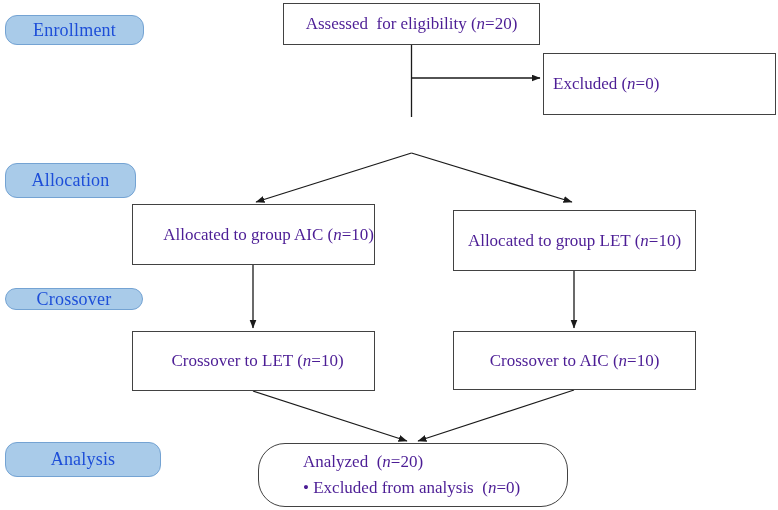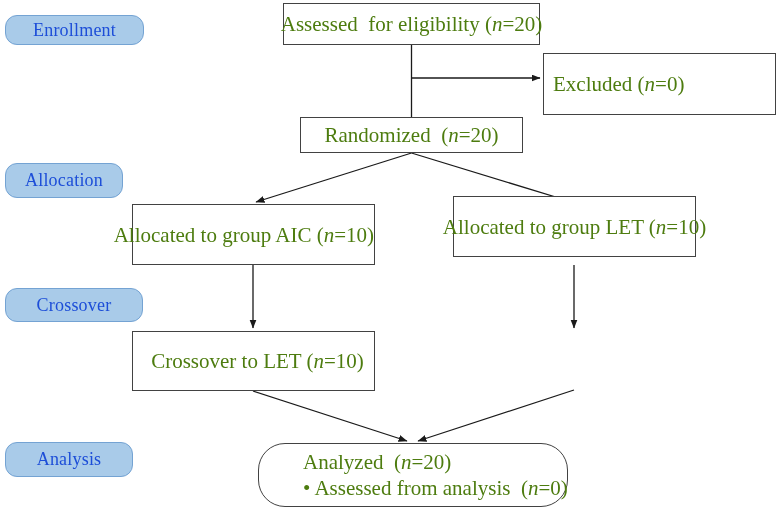--- a/index.html
+++ b/index.html
@@ -23,46 +23,46 @@
     border: 1.6px solid #74a3d3;
     border-radius: 12px;
     color: #1d4ed8;
     font-size: 18px;
     display: flex;
     align-items: center;
     justify-content: center;
     letter-spacing: 0.2px;
   }
   .lbl-enrollment { left: 5px;  top: 15px;  width: 139px; height: 30px; }
-  .lbl-allocation { left: 5px;  top: 163px; width: 118px; height: 35px; text-align: center; }
-  .lbl-crossover  { left: 5px;  top: 288px; width: 138px; height: 34px; }
-  .lbl-analysis   { left: 5px;  top: 442px; width: 128px; height: 35px; }
+  .lbl-allocation { left: 5px;  top: 163px; width: 131px; height: 35px; text-align: center; }
+  .lbl-crossover  { left: 5px;  top: 288px; width: 138px; height: 22px; }
+  .lbl-analysis   { left: 5px;  top: 442px; width: 156px; height: 35px; }
 
   
   .box {
     position: absolute;
     box-sizing: border-box;
     background: #ffffff;
     border: 1.5px solid #424242;
-    color: #4d7c0f;
-    font-size: 21px;
+    color: #4c1d95;
+    font-size: 17px;
     display: flex;
     flex-direction: column;
     align-items: center;
     justify-content: center;
   }
   .box .line { white-space: pre; display: block; line-height: 26px; }
   .box.left-text { align-items: flex-start; justify-content: center; }
   .nvar { font-style: italic; }
 
   .box-assessed   { left: 283px; top: 3px;   width: 257px; height: 42px; }
   .box-excluded   { left: 543px; top: 53px;  width: 233px; height: 62px; padding-left: 9px; }
   .box-randomized { left: 300px; top: 117px; width: 223px; height: 36px; }
   .box-alloc-aic  { left: 132px; top: 204px; width: 243px; height: 61px; align-items: flex-end; }
-  .box-alloc-let  { left: 453px; top: 196px; width: 243px; height: 61px; }
+  .box-alloc-let  { left: 453px; top: 210px; width: 243px; height: 61px; }
   .box-cross-let  { left: 132px; top: 331px; width: 243px; height: 60px; padding-left: 8px; }
   .box-cross-aic  { left: 453px; top: 331px; width: 243px; height: 59px; }
   .box-analyzed   { left: 258px; top: 443px; width: 310px; height: 64px; padding-left: 44px; border-radius: 27px; }
 
   
   #connectors {
     position: absolute;
     left: 0; top: 0;
     width: 778px;
     height: 510px;
@@ -108,35 +108,35 @@
   </div>
 
   <div class="box box-assessed">
     <span class="line"><span>Assessed  for eligibility (</span><span class="nvar">n</span><span>=20)</span></span>
   </div>
 
   <div class="box box-excluded left-text">
     <span class="line"><span>Excluded (</span><span class="nvar">n</span><span>=0)</span></span>
   </div>
 
-  <div class="box box-randomized">
-    <span class="line"><span>Randomized  (</span><span class="nvar">n</span><span>=20)</span></span>
-  </div>
 
   <div class="box box-alloc-aic">
     <span class="line"><span>Allocated to group AIC (</span><span class="nvar">n</span><span>=10)</span></span>
   </div>
 
   <div class="box box-alloc-let">
     <span class="line"><span>Allocated to group LET (</span><span class="nvar">n</span><span>=10)</span></span>
   </div>
 
   <div class="box box-cross-let">
     <span class="line"><span>Crossover to LET (</span><span class="nvar">n</span><span>=10)</span></span>
   </div>
 
+  <div class="box box-cross-aic">
+    <span class="line"><span>Crossover to AIC (</span><span class="nvar">n</span><span>=10)</span></span>
+  </div>
 
   <div class="box box-analyzed left-text">
     <span class="line"><span>Analyzed  (</span><span class="nvar">n</span><span>=20)</span></span>
-    <span class="line"><span>• Assessed from analysis  (</span><span class="nvar">n</span><span>=0)</span></span>
+    <span class="line"><span>• Excluded from analysis  (</span><span class="nvar">n</span><span>=0)</span></span>
   </div>
 
 </div>
 
 </body></html>

